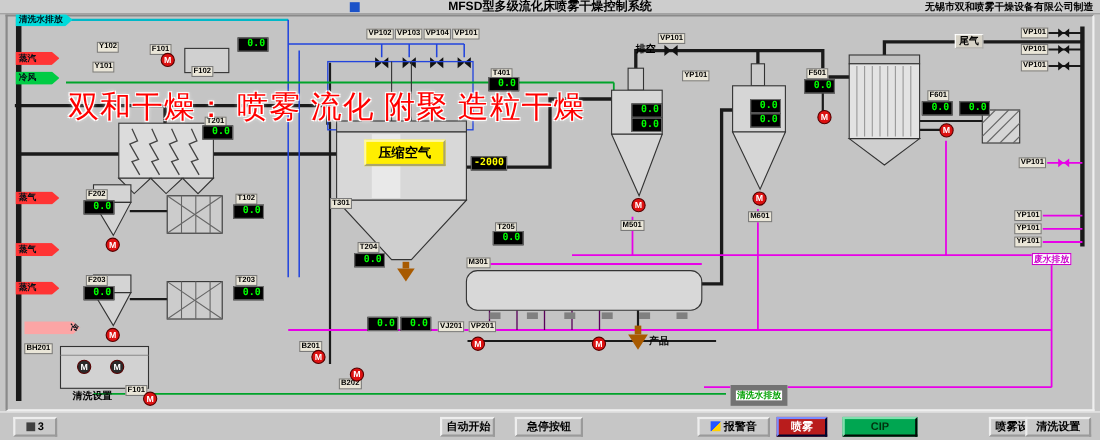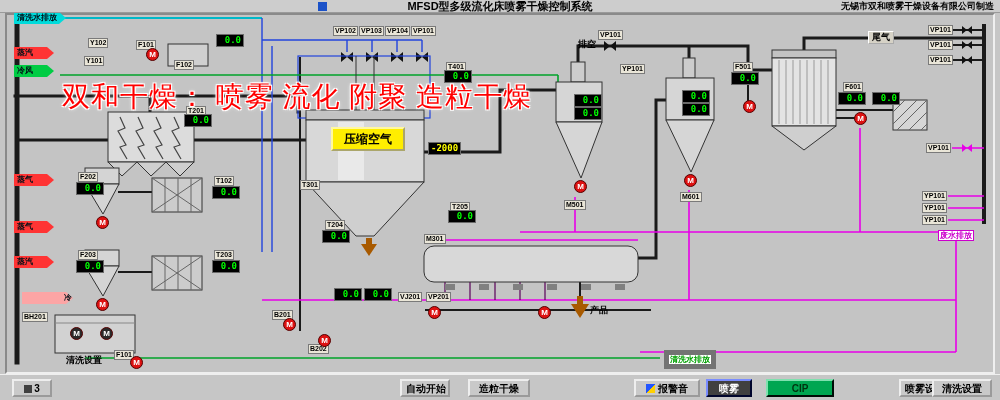--- a/index.html
+++ b/index.html
@@ -39,21 +39,21 @@
   .watermark{position:absolute;left:62px;top:78px;z-index:6;font-size:28px;font-weight:normal;color:#f00;
        letter-spacing:1px;white-space:nowrap;pointer-events:none;
        text-shadow:-1px -1px 0 #fff,1px -1px 0 #fff,-1px 1px 0 #fff,1px 1px 0 #fff,0 0 4px #fff}
 
   
   .footer{position:absolute;bottom:0;left:0;width:100%;height:26px;background:#c6c6c6;border-top:1px solid #efefef;z-index:10}
   .btn{position:absolute;top:4px;height:18px;background:#c9c9c9;border:2px outset #eee;font-size:10px;font-weight:bold;
        color:#000;font-family:inherit;line-height:13px;text-align:center;padding:0 4px;cursor:pointer;white-space:nowrap}
   .status{position:absolute;left:58px;top:4px;width:334px;height:18px;background:#00009a;border:1px solid #000060;
        color:#3f3;font-size:11px;font-weight:bold;text-align:center;line-height:16px;letter-spacing:3px}
-  .btn.spray{background:#404040;color:#fff;border-color:#7a8cff #001080 #001080 #7a8cff}
+  .btn.spray{background:#b91c1c;color:#fff;border-color:#7a8cff #001080 #001080 #7a8cff}
   .btn.cip{background:#00a651;color:#00330f;border-color:#7fe0ae #006030 #006030 #7fe0ae}
   .page-ico{display:inline-block;width:8px;height:8px;background:#404040;margin-right:2px;vertical-align:-1px}
   .alarm-ico{display:inline-block;width:9px;height:9px;background:linear-gradient(135deg,#2255ff 55%,#ffd000 55%);margin-right:3px;vertical-align:-1px}
 </style>
 </head>
 <body>
 
 <div class="header">
   <span class="title-icon"></span>
   <div class="title">MFSD型多级流化床喷雾干燥控制系统</div>
@@ -379,21 +379,21 @@
 
 <button class="estop">压缩空气</button>
 
 <div class="watermark">双和干燥： 喷雾 流化 附聚 造粒干燥</div>
 
 <div class="footer">
   <button class="btn" style="left:12px;width:40px">
     <span class="page-ico"></span><span>3</span>
   </button>
   <button class="btn" style="left:400px;width:50px">自动开始</button>
-  <button class="btn" style="left:468px;width:62px">造粒干燥</button>
+  <button class="btn" style="left:468px;width:62px">急停按钮</button>
   <button class="btn" style="left:634px;width:66px">
     <span class="alarm-ico"></span><span>报警音</span>
   </button>
   <button class="btn spray" style="left:706px;width:46px">喷雾</button>
   <button class="btn cip" style="left:766px;width:68px">CIP</button>
   <button class="btn" style="left:899px;width:36px">喷雾设置</button>
   <button class="btn" style="left:932px;width:60px">清洗设置</button>
 </div>
 
 </body></html>

